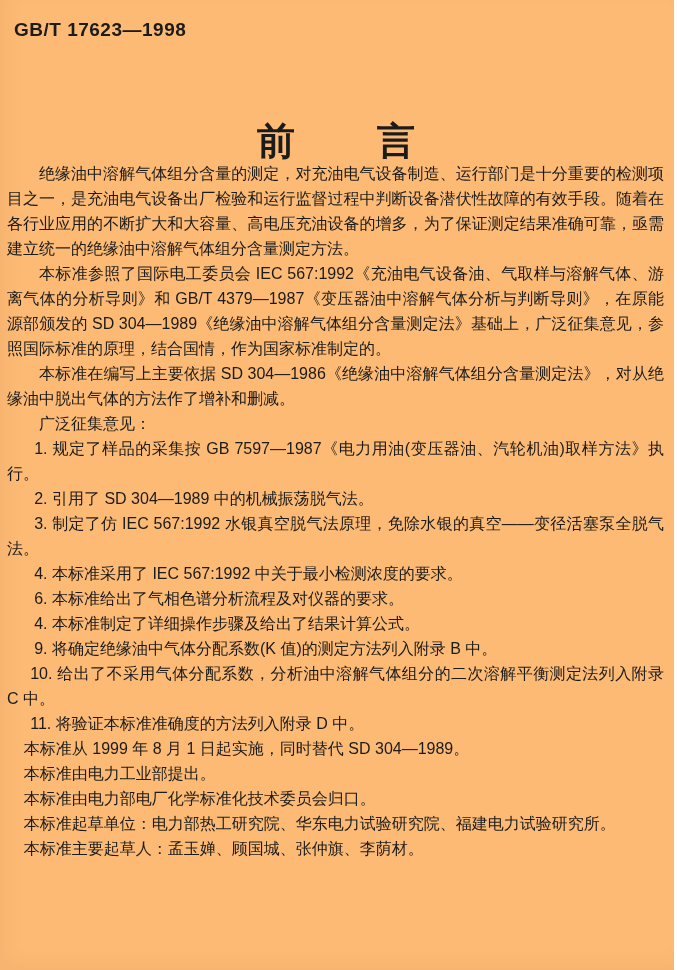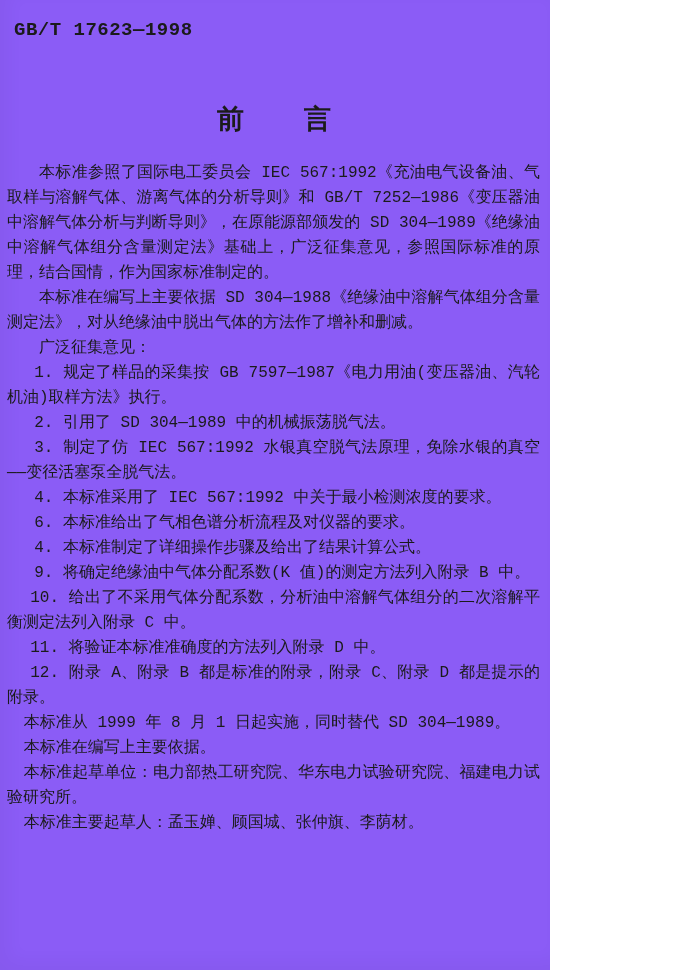--- a/index.html
+++ b/index.html
@@ -2,44 +2,44 @@
 <html><head>
 <meta charset="utf-8">
 <style>
   html, body {
     margin: 0;
     padding: 0;
     background: #ffffff;
   }
   .page {
     position: relative;
-    width: 550px;
+    width: 674px;
     height: 970px;
-    background: #8b5cf6;
+    background: #fdba74;
     overflow: hidden;
-    font-family: Liberation Mono, monospace;
+    font-family: Liberation Sans, sans-serif;
     color: #1b1b1b;
     box-shadow: inset 8px -8px 18px rgba(0,0,0,0.035);
   }
   .doc-number {
     position: absolute;
     top: 19px;
     left: 14px;
     font-size: 19px;
     font-weight: bold;
     letter-spacing: 0.5px;
     white-space: nowrap;
   }
   .fw-title {
     position: absolute;
-    top: 101px;
+    top: 116px;
     left: 0;
     width: 100%;
     text-align: center;
-    font-size: 27px;
+    font-size: 38px;
     font-weight: bold;
     letter-spacing: 2px;
   }
   .fw-body {
     position: absolute;
     top: 161px;
     left: 7px;
     right: 10px;
     font-size: 16px;
     line-height: 25px;
@@ -59,36 +59,37 @@
 <body>
 
 <div class="page">
 
   <div class="doc-number">GB/T 17623—1998</div>
 
   <div class="fw-title">前　　言</div>
 
   <div class="fw-body">
 
-    <p class="para">本标准参照了国际电工委员会 IEC 567:1992《充油电气设备油、气取样与溶解气体、游离气体的分析导则》和 GB/T 7252—1986《变压器油中溶解气体分析与判断导则》，在原能源部颁发的 SD 304—1989《绝缘油中溶解气体组分含量测定法》基础上，广泛征集意见，参照国际标准的原理，结合国情，作为国家标准制定的。</p>
-    <p class="para">本标准在编写上主要依据 SD 304—1988《绝缘油中溶解气体组分含量测定法》，对从绝缘油中脱出气体的方法作了增补和删减。</p>
+    <p class="para">绝缘油中溶解气体组分含量的测定，对充油电气设备制造、运行部门是十分重要的检测项目之一，是充油电气设备出厂检验和运行监督过程中判断设备潜伏性故障的有效手段。随着在各行业应用的不断扩大和大容量、高电压充油设备的增多，为了保证测定结果准确可靠，亟需建立统一的绝缘油中溶解气体组分含量测定方法。</p>
+    <p class="para">本标准参照了国际电工委员会 IEC 567:1992《充油电气设备油、气取样与溶解气体、游离气体的分析导则》和 GB/T 4379—1987《变压器油中溶解气体分析与判断导则》，在原能源部颁发的 SD 304—1989《绝缘油中溶解气体组分含量测定法》基础上，广泛征集意见，参照国际标准的原理，结合国情，作为国家标准制定的。</p>
+    <p class="para">本标准在编写上主要依据 SD 304—1986《绝缘油中溶解气体组分含量测定法》，对从绝缘油中脱出气体的方法作了增补和删减。</p>
 
     <p class="intro">广泛征集意见：</p>
 
     <p class="item">1. 规定了样品的采集按 GB 7597—1987《电力用油(变压器油、汽轮机油)取样方法》执行。</p>
     <p class="item">2. 引用了 SD 304—1989 中的机械振荡脱气法。</p>
     <p class="item">3. 制定了仿 IEC 567:1992 水银真空脱气法原理，免除水银的真空——变径活塞泵全脱气法。</p>
     <p class="item">4. 本标准采用了 IEC 567:1992 中关于最小检测浓度的要求。</p>
     <p class="item">6. 本标准给出了气相色谱分析流程及对仪器的要求。</p>
     <p class="item">4. 本标准制定了详细操作步骤及给出了结果计算公式。</p>
     <p class="item">9. 将确定绝缘油中气体分配系数(K 值)的测定方法列入附录 B 中。</p>
     <p class="item item-wide">10. 给出了不采用气体分配系数，分析油中溶解气体组分的二次溶解平衡测定法列入附录 C 中。</p>
     <p class="item item-wide">11. 将验证本标准准确度的方法列入附录 D 中。</p>
-    <p class="item item-wide">12. 附录 A、附录 B 都是标准的附录，附录 C、附录 D 都是提示的附录。</p>
 
     <p class="closing">本标准从 1999 年 8 月 1 日起实施，同时替代 SD 304—1989。</p>
-    <p class="closing">本标准在编写上主要依据。</p>
+    <p class="closing">本标准由电力工业部提出。</p>
+    <p class="closing">本标准由电力部电厂化学标准化技术委员会归口。</p>
     <p class="closing">本标准起草单位：电力部热工研究院、华东电力试验研究院、福建电力试验研究所。</p>
     <p class="closing">本标准主要起草人：孟玉婵、顾国城、张仲旗、李荫材。</p>
 
   </div>
 
 </div>
 
 </body></html>

